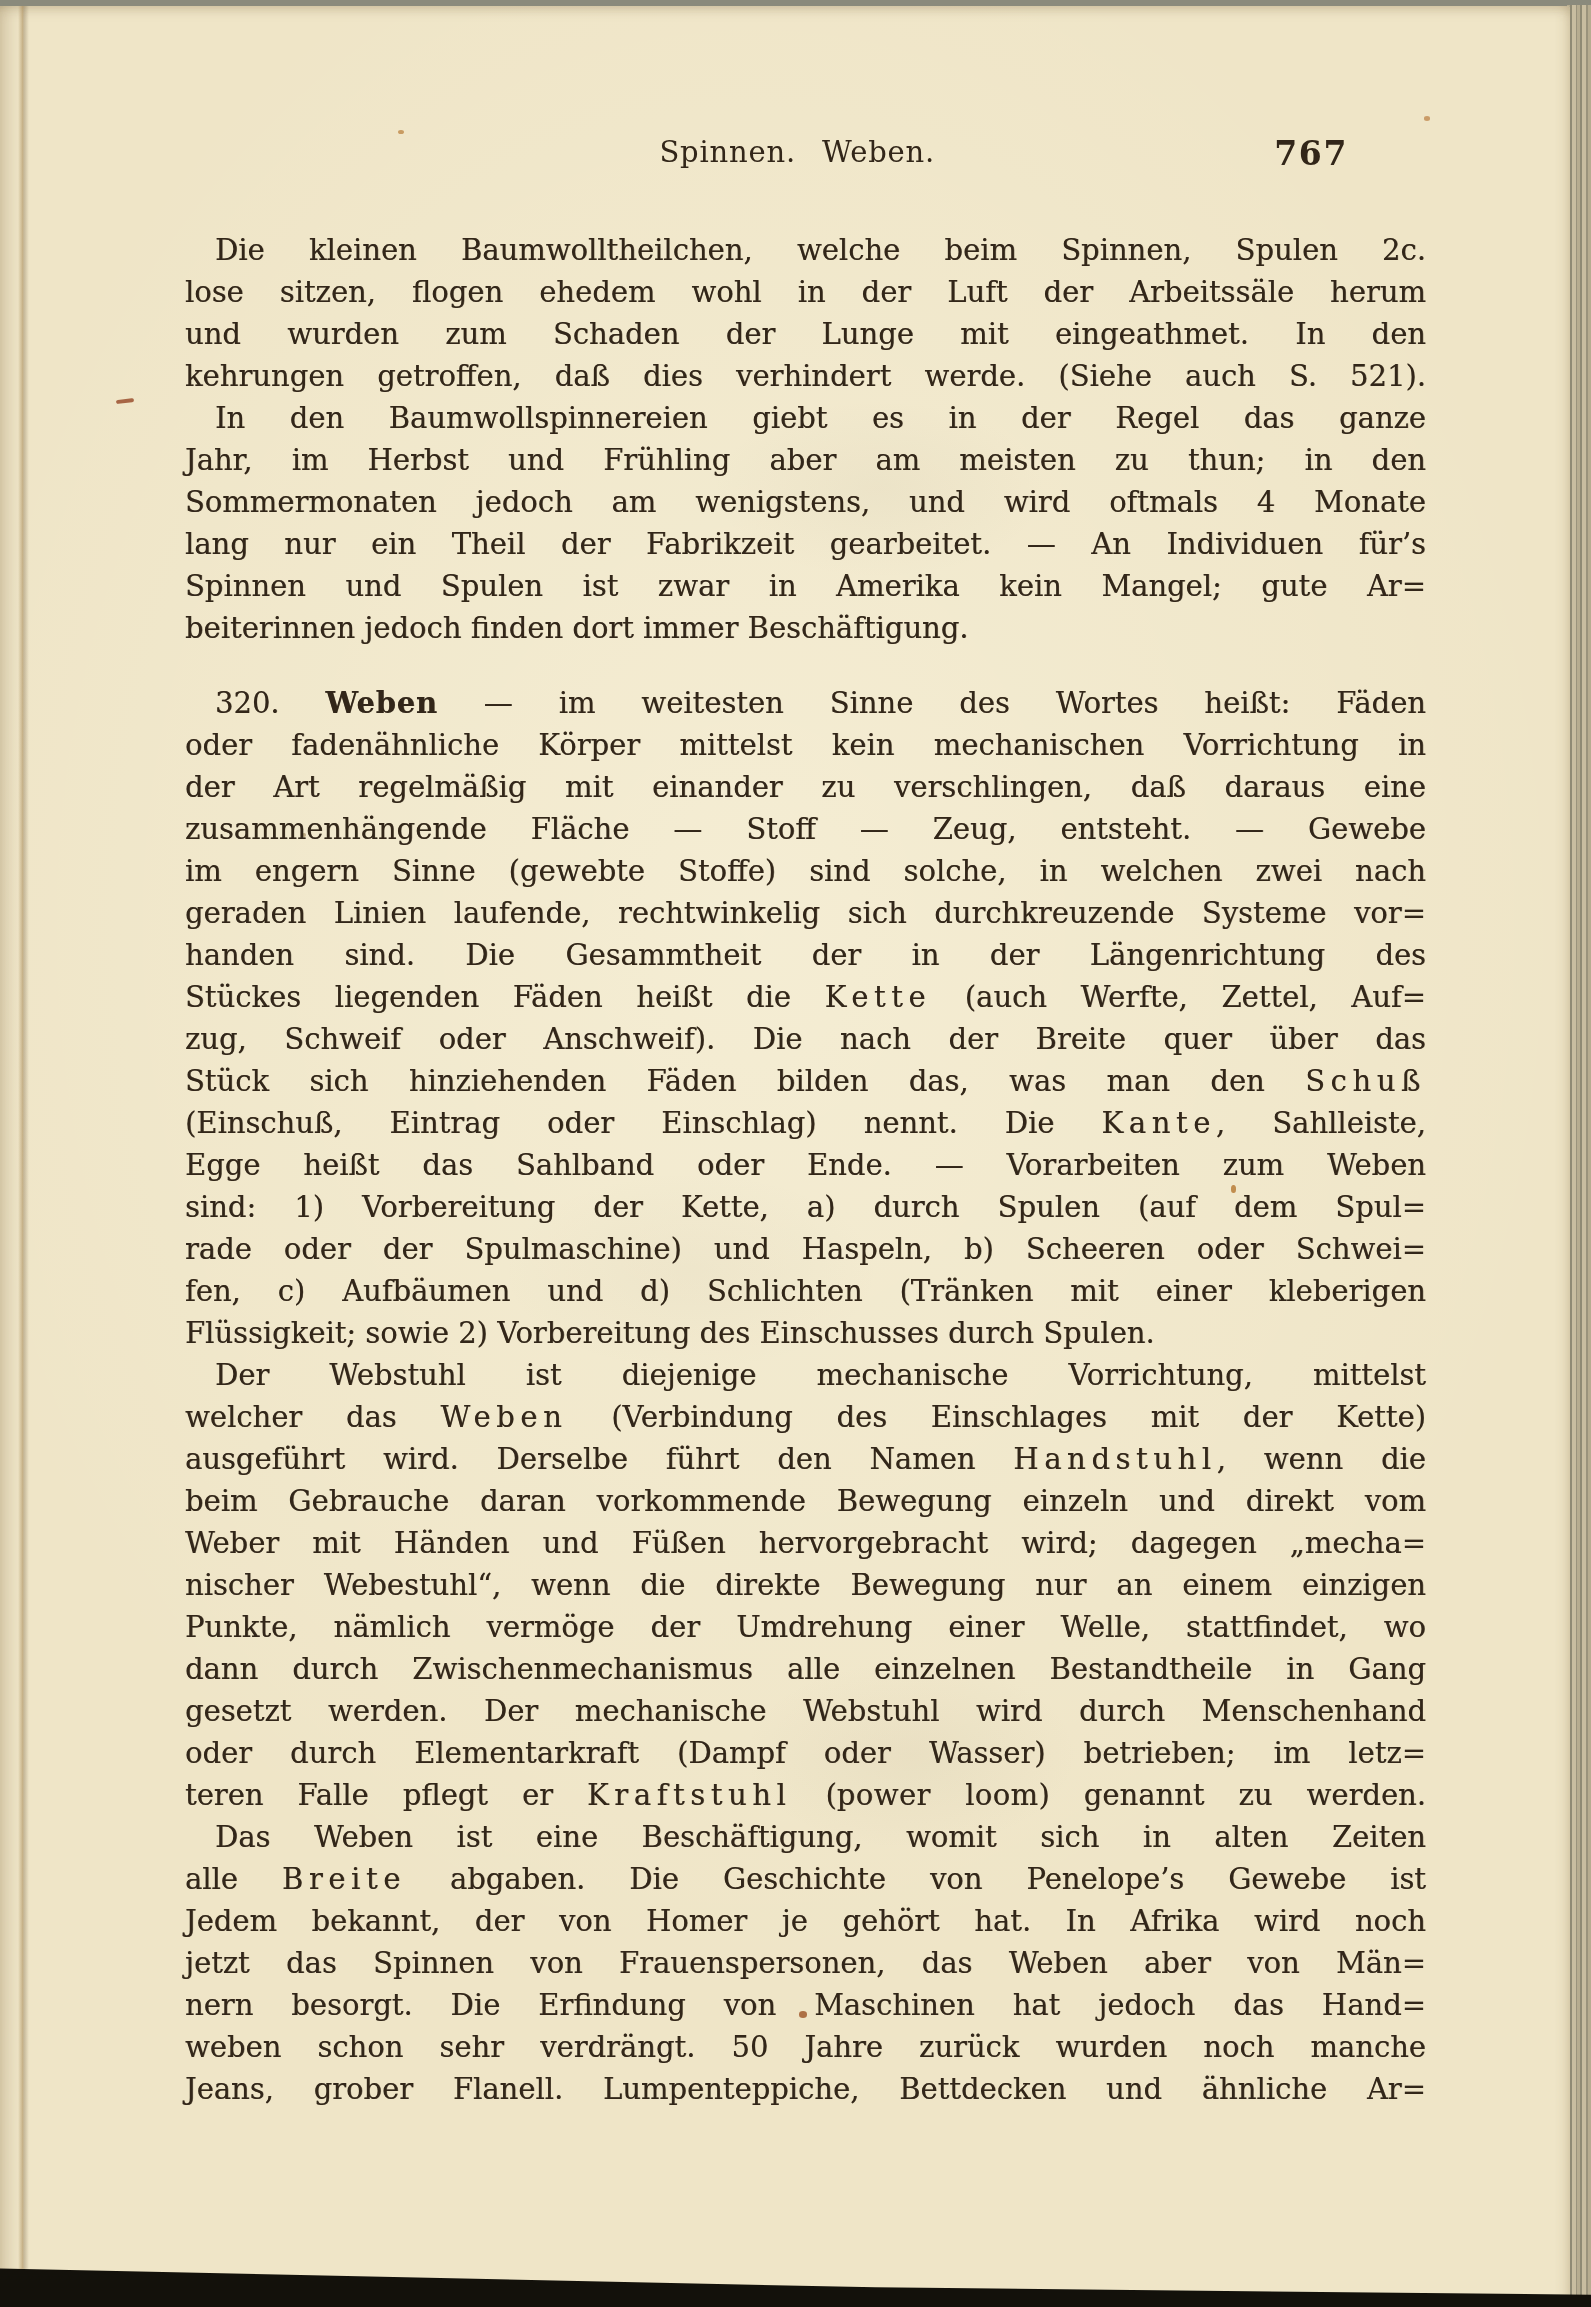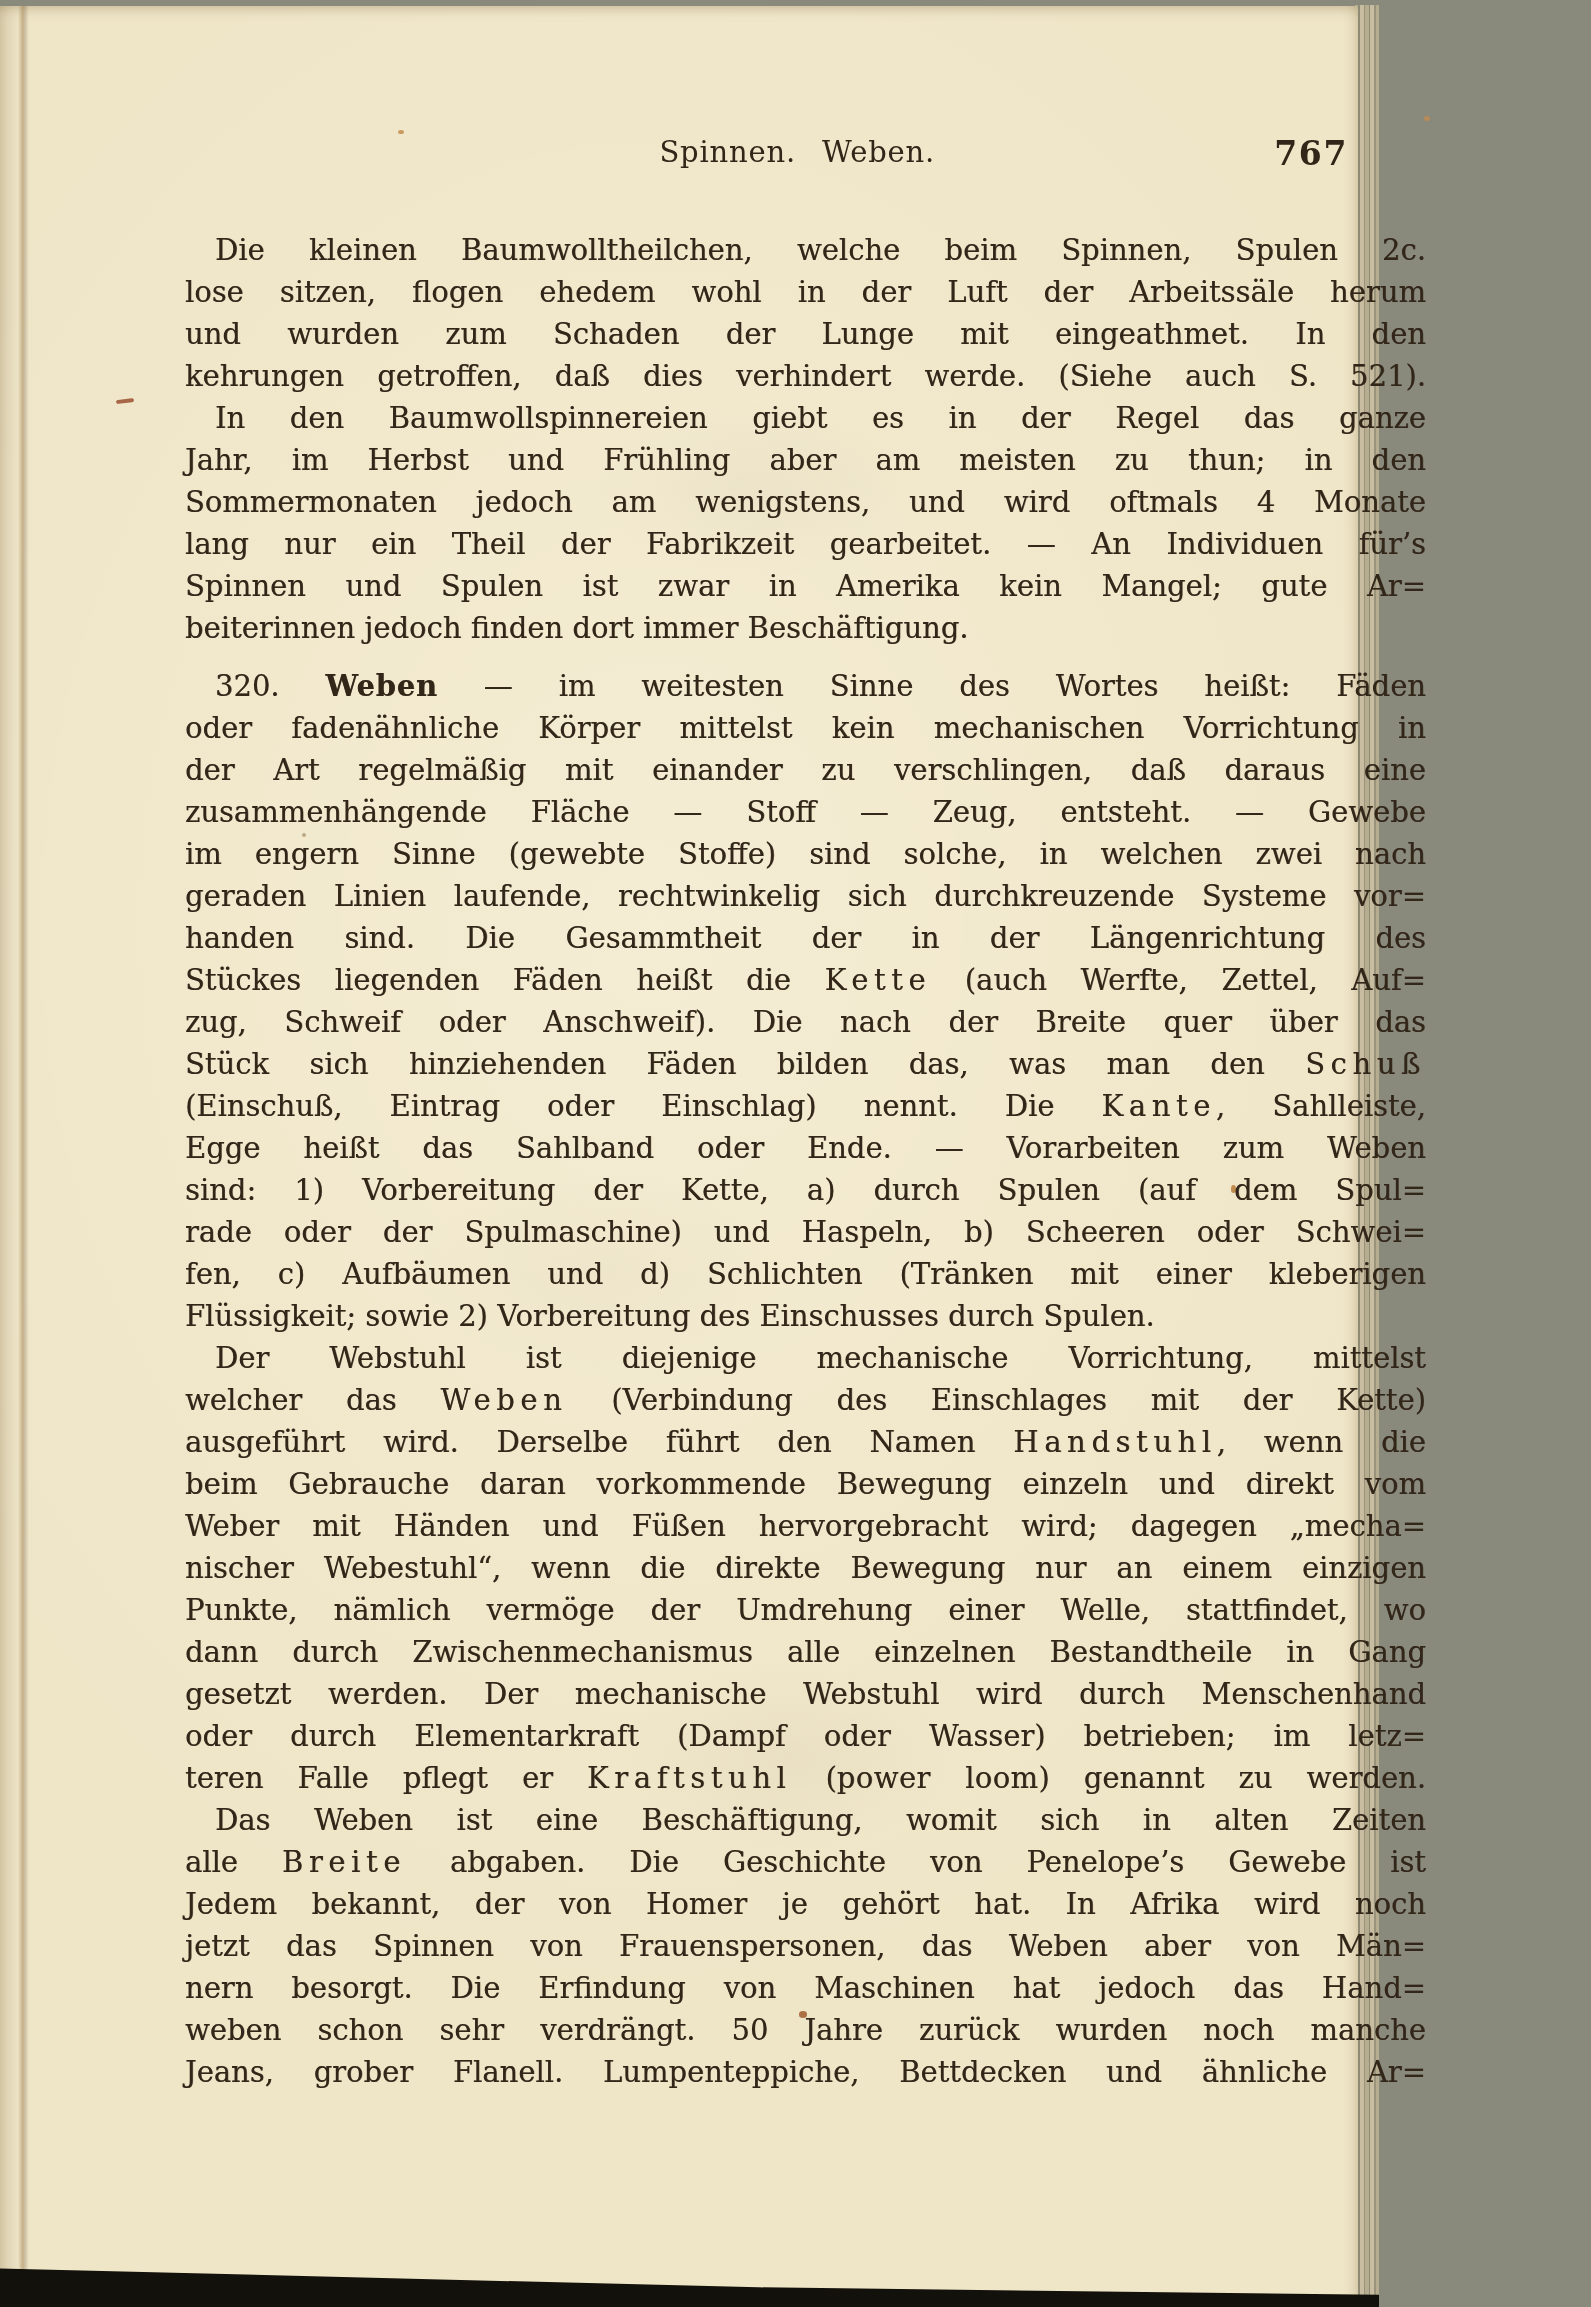--- a/index.html
+++ b/index.html
@@ -2,21 +2,21 @@
 <html style="font-size:12.7px"><head>
 <meta charset="utf-8">
 <style>
   html,body{
     margin:0; padding:0;
     width:1591px; height:2307px;
     overflow:hidden;
     background:#8a8a7c;
     font-family:"DejaVu Serif","Liberation Serif",serif;
   }
-  .scan{position:absolute; inset:0; width:1379px; height:2307px;text-decoration:underline;}
+  .scan{position:absolute; inset:0; width:1591px; height:2307px;text-decoration:underline;}
 
   
   .page-edges{
     position:absolute; top:4.8px; right:0; width:24px; bottom:0;
     background:repeating-linear-gradient(90deg,
       #b6ac90 0px, #b6ac90 3.2px,
       #8f8a74 3.2px, #8f8a74 4.8px,
       #c8bda0 4.8px, #c8bda0 8.8px,
       #9a937c 8.8px, #9a937c 10.3px);
   }
@@ -67,21 +67,21 @@
     position:absolute; left:50%; transform:translateX(-53%);
     word-spacing:16px; letter-spacing:0.8px;
   }
   .page-number{
     position:absolute; right:78px; top:-1.6px;
     font-size:33px; font-weight:bold; letter-spacing:1.6px;
   }
 
   .para{margin:0;}
   .para.after-header{margin-top:57px;}
-  .para.section-gap{margin-top:16px;}
+  .para.section-gap{margin-top:33px;}
 
   .line{
     height:42px; line-height:42px;
     font-size:29px;
     text-align:justify; text-align-last:justify;
     text-shadow:0.4px 0 0 rgba(40,30,15,.55);
     white-space:normal;
   }
   .line.first{text-indent:30px;}
   .line.last{text-align-last:left;}

